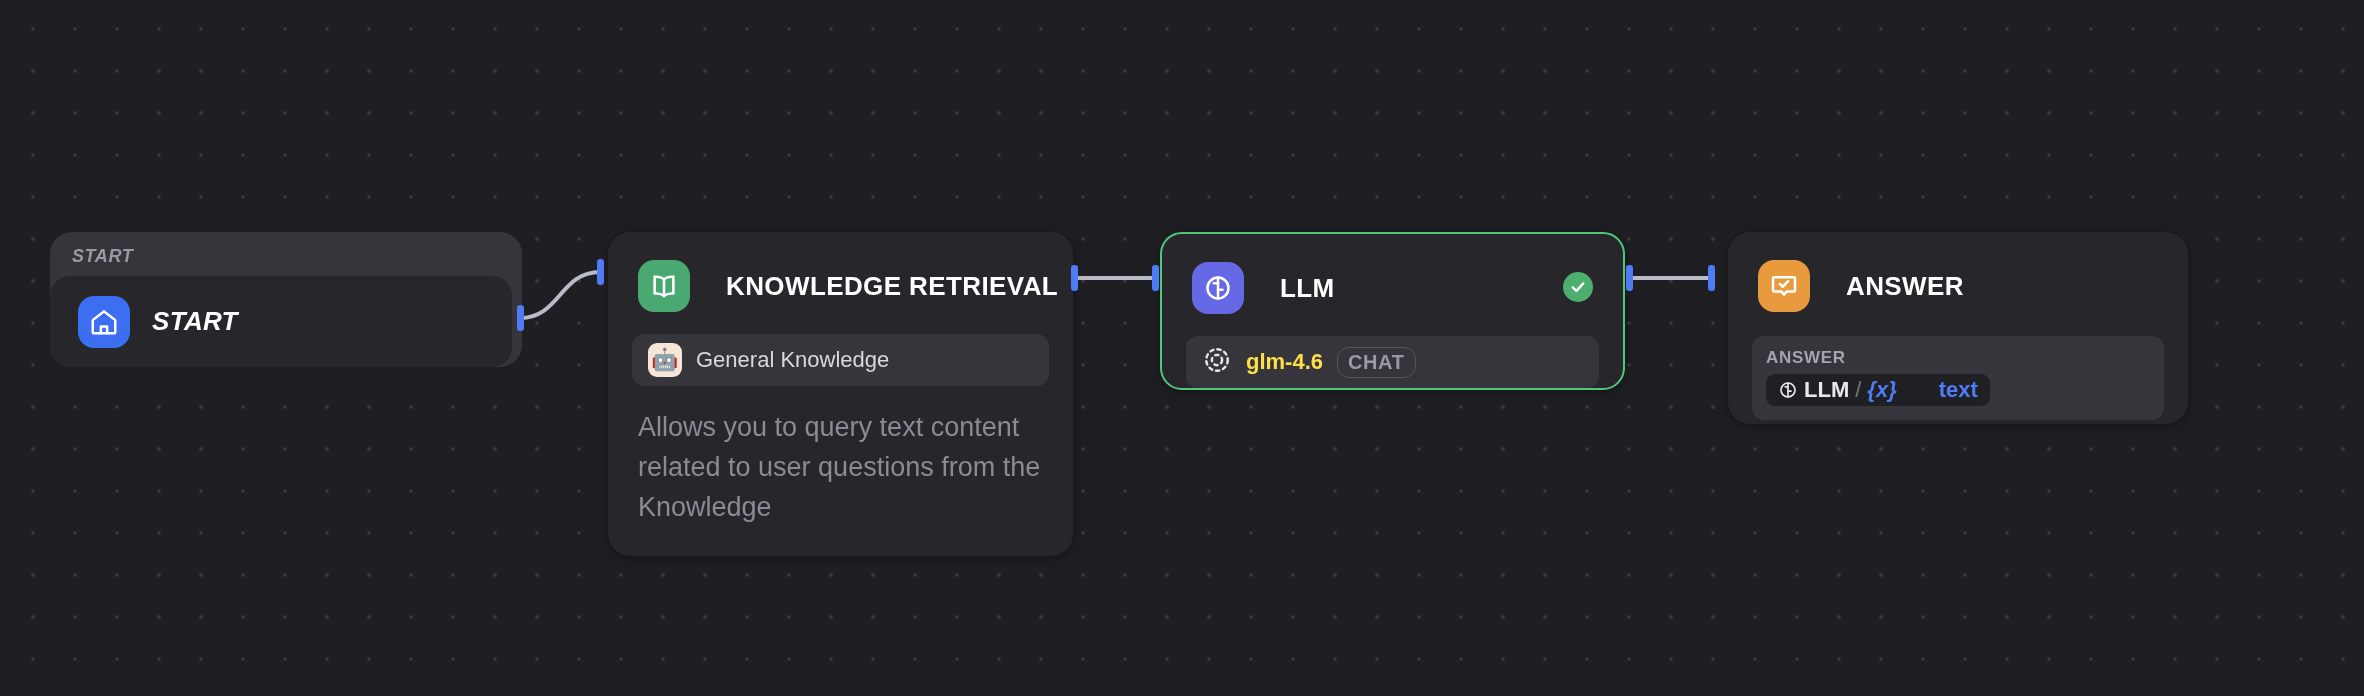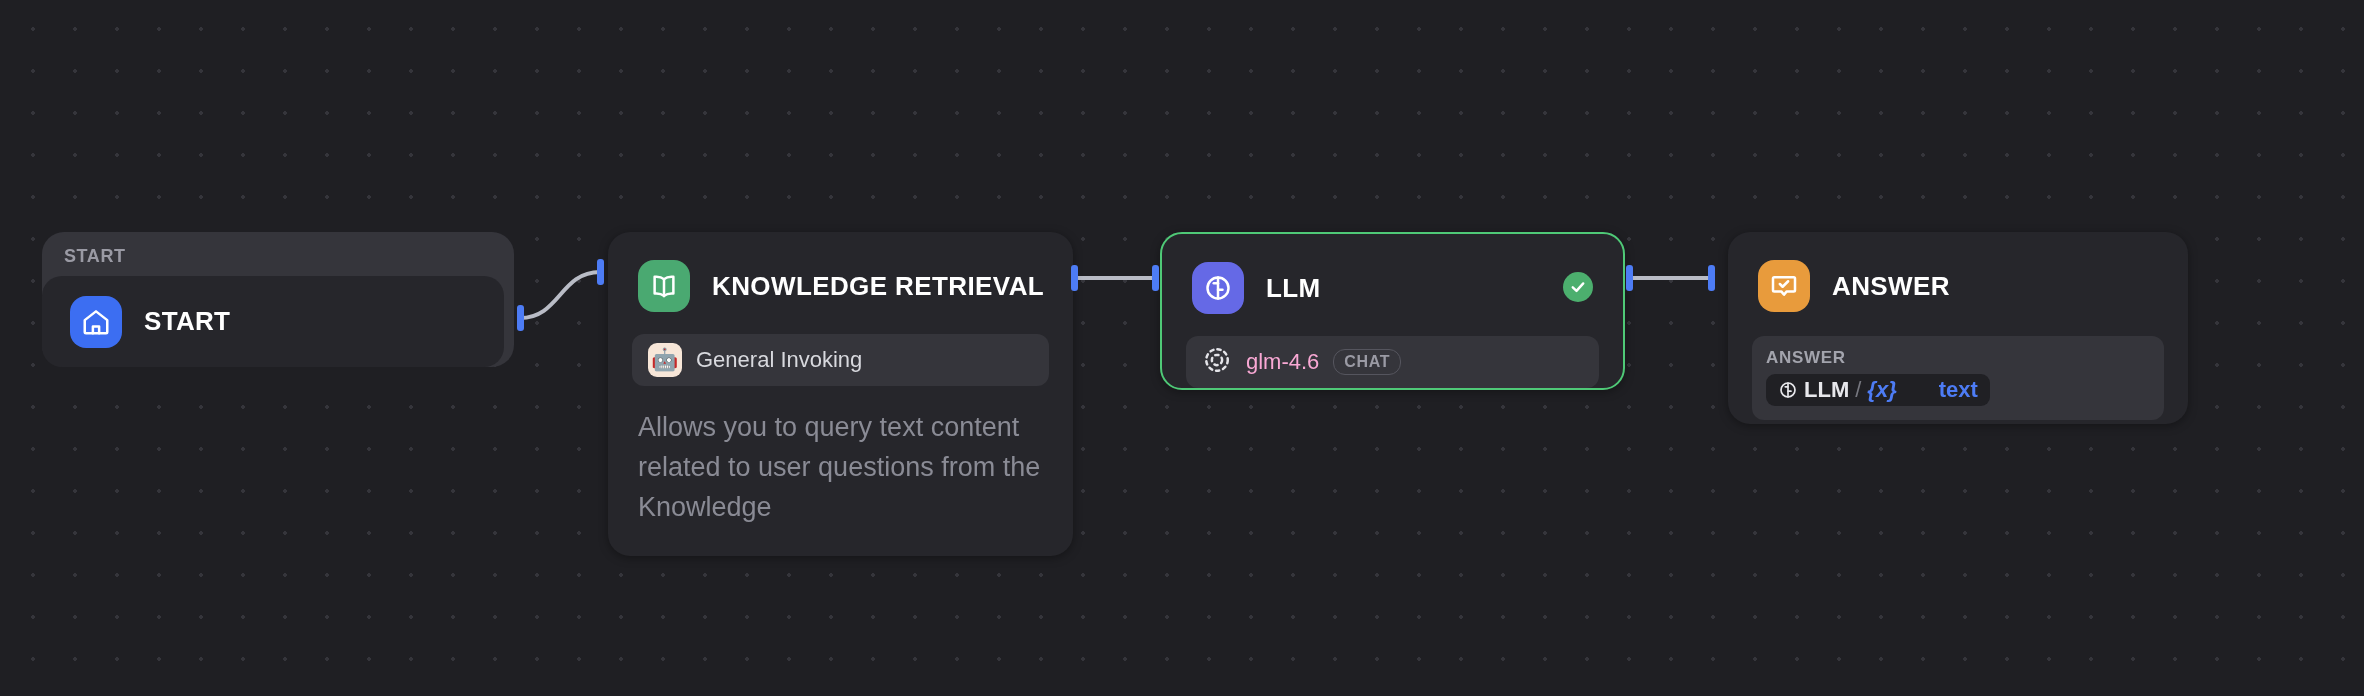--- a/index.html
+++ b/index.html
@@ -48,27 +48,28 @@
     position: absolute;
     z-index: 2;
     border-radius: 22px;
     background: #26262b;
     box-shadow: 0 2px 10px rgba(0,0,0,.35);
   }
 
   
   #start-group {
     position: absolute;
-    left: 42px;
+    left: 50px;
     top: 232px;
     width: 472px;
     height: 135px;
     border-radius: 22px;
     background: #35353b;
     z-index: 2;
+    font-style: italic;
   }
   #start-group .group-title {
     position: absolute;
     left: 22px;
     top: 14px;
     font-size: 18px;
     font-weight: bold;
     letter-spacing: .6px;
     color: #9a9aa4;
   }
@@ -100,21 +101,21 @@
   .icon-sq svg { display: block; }
   .icon-blue   { background: #3c6ef2; }
   .icon-green  { background: #4aa971; }
   .icon-purple { background: #6569e6; }
   .icon-orange { background: #e89b3c; }
 
   
   .node-head {
     display: flex;
     align-items: center;
-    gap: 22px;
+    gap: 36px;
     padding: 28px 30px 0 30px;
     position: relative;
   }
   .node-head .node-title {
     font-size: 26px;
     font-weight: bold;
     color: #ffffff;
     letter-spacing: .4px;
     white-space: nowrap;
   }
@@ -144,23 +145,23 @@
   }
   .chip-emoji {
     width: 34px; height: 34px;
     border-radius: 9px;
     background: #f7e6d8;
     display: flex; align-items: center; justify-content: center;
     font-size: 22px; line-height: 1;
     flex: 0 0 auto;
   }
   .chip-label { font-size: 22px; color: #d8d9de; white-space: nowrap; }
-  .chip-label.strong { color: #f9a8d4; font-weight: normal; }
+  .chip-label.strong { color: #fde047; font-weight: bold; }
   .chip-tag {
-    font-size: 16px;
+    font-size: 20px;
     font-weight: bold;
     color: #9a9aa4;
     border: 1.6px solid #55555e;
     border-radius: 12px;
     padding: 3px 10px;
     letter-spacing: .6px;
   }
   .node-desc {
     margin: 22px 30px 28px 30px;
     font-size: 27px;
@@ -246,21 +247,21 @@
           <path d="M12 6.5 C10 4.8 7.6 4.3 4.5 4.6 V18 c3.1 -0.3 5.5 0.2 7.5 1.9"></path>
           <path d="M12 6.5 C14 4.8 16.4 4.3 19.5 4.6 V18 c-3.1 -0.3 -5.5 0.2 -7.5 1.9"></path>
           <path d="M12 6.5 V19.9"></path>
         </svg>
       </div>
       <div class="node-title">KNOWLEDGE RETRIEVAL</div>
     </div>
 
     <div class="chip">
       <div class="chip-emoji">🤖</div>
-      <div class="chip-label">General Invoking</div>
+      <div class="chip-label">General Knowledge</div>
     </div>
 
     <div class="node-desc">Allows you to query text content related to user questions from the Knowledge</div>
   </div>
 
   <div class="node" id="node-llm">
     <div class="node-head">
       <div class="icon-sq icon-purple">
         <svg width="30" height="30" viewBox="0 0 24 24" fill="none" stroke="#ffffff" stroke-width="2" stroke-linecap="round" stroke-linejoin="round">
           <path d="M12 3.6 a8.4 8.4 0 1 0 0 16.8 a8.4 8.4 0 1 0 0 -16.8 Z"></path>

